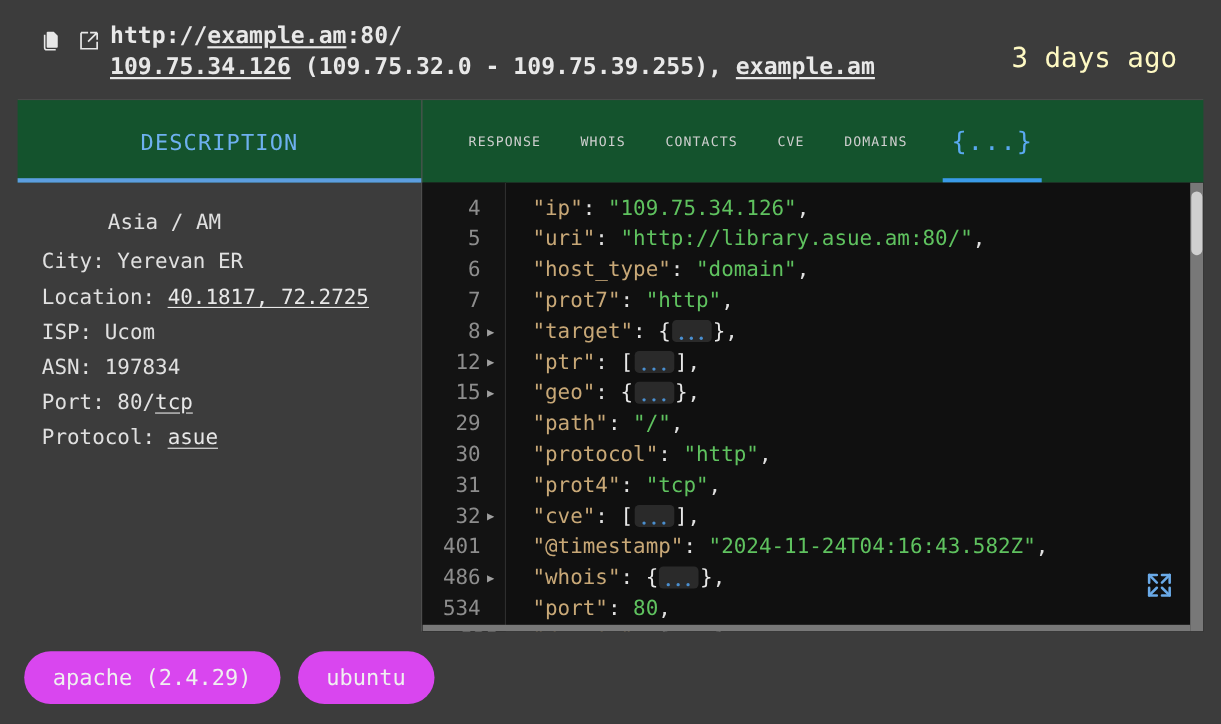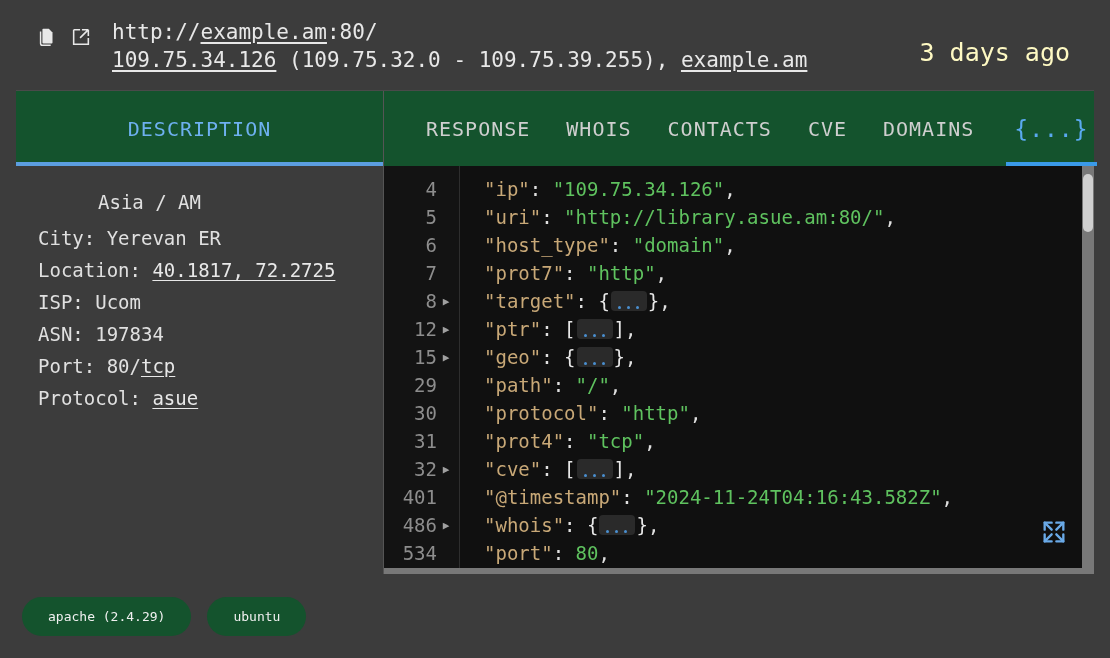--- a/index.html
+++ b/index.html
@@ -20,26 +20,27 @@
   }
   .header-icons {
     display: flex;
     gap: 12px;
     align-items: center;
     padding-top: 14px;
     padding-left: 20px;
   }
   .hicon { width: 22px; height: 22px; display: block; cursor: pointer; }
   .header-text {
-    margin-left: 20px;
+    margin-left: 8px;
     padding-top: 6px;
     color: #e8e8e8;
     font-size: 21px;
     line-height: 28px;
     letter-spacing: 0px;
+    font-weight: bold;
   }
   .header-line { white-space: pre; }
   .lnk {
     color: #e8e8e8;
     text-decoration: underline;
     text-underline-offset: 3px;
     cursor: pointer;
   }
   .header-time {
     position: absolute;
@@ -80,21 +81,21 @@
     position: relative;
     padding-left: 24px;
     gap: 0px;
   }
   .tab {
     padding: 0 18px;
     height: 100%;
     display: flex;
     align-items: center;
     color: #cfcfcf;
-    font-size: 20px;
+    font-size: 12px;
     letter-spacing: 1px;
     cursor: pointer;
     position: relative;
   }
   .tab.json-tab { color: #5aa9f0; font-size: 23px; padding: 0 14px; margin-left: 8px; }
   .underline-blue {
     position: absolute;
     left: 0; right: 0; bottom: 0;
     height: 4px;
     background: #5c9ee0;
@@ -235,23 +236,23 @@
 
   
   .footer {
     height: 84px;
     display: flex;
     align-items: center;
     padding-left: 22px;
     gap: 16px;
   }
   .badge {
-    background: #14532d;
+    background: #d946ef;
     color: #f0f0f0;
-    font-size: 13px;
+    font-size: 20px;
     border-radius: 24px;
     padding: 12px 26px;
     cursor: pointer;
     white-space: nowrap;
   }
 </style>
 </head>
 <body>
 
 <div class="header">

